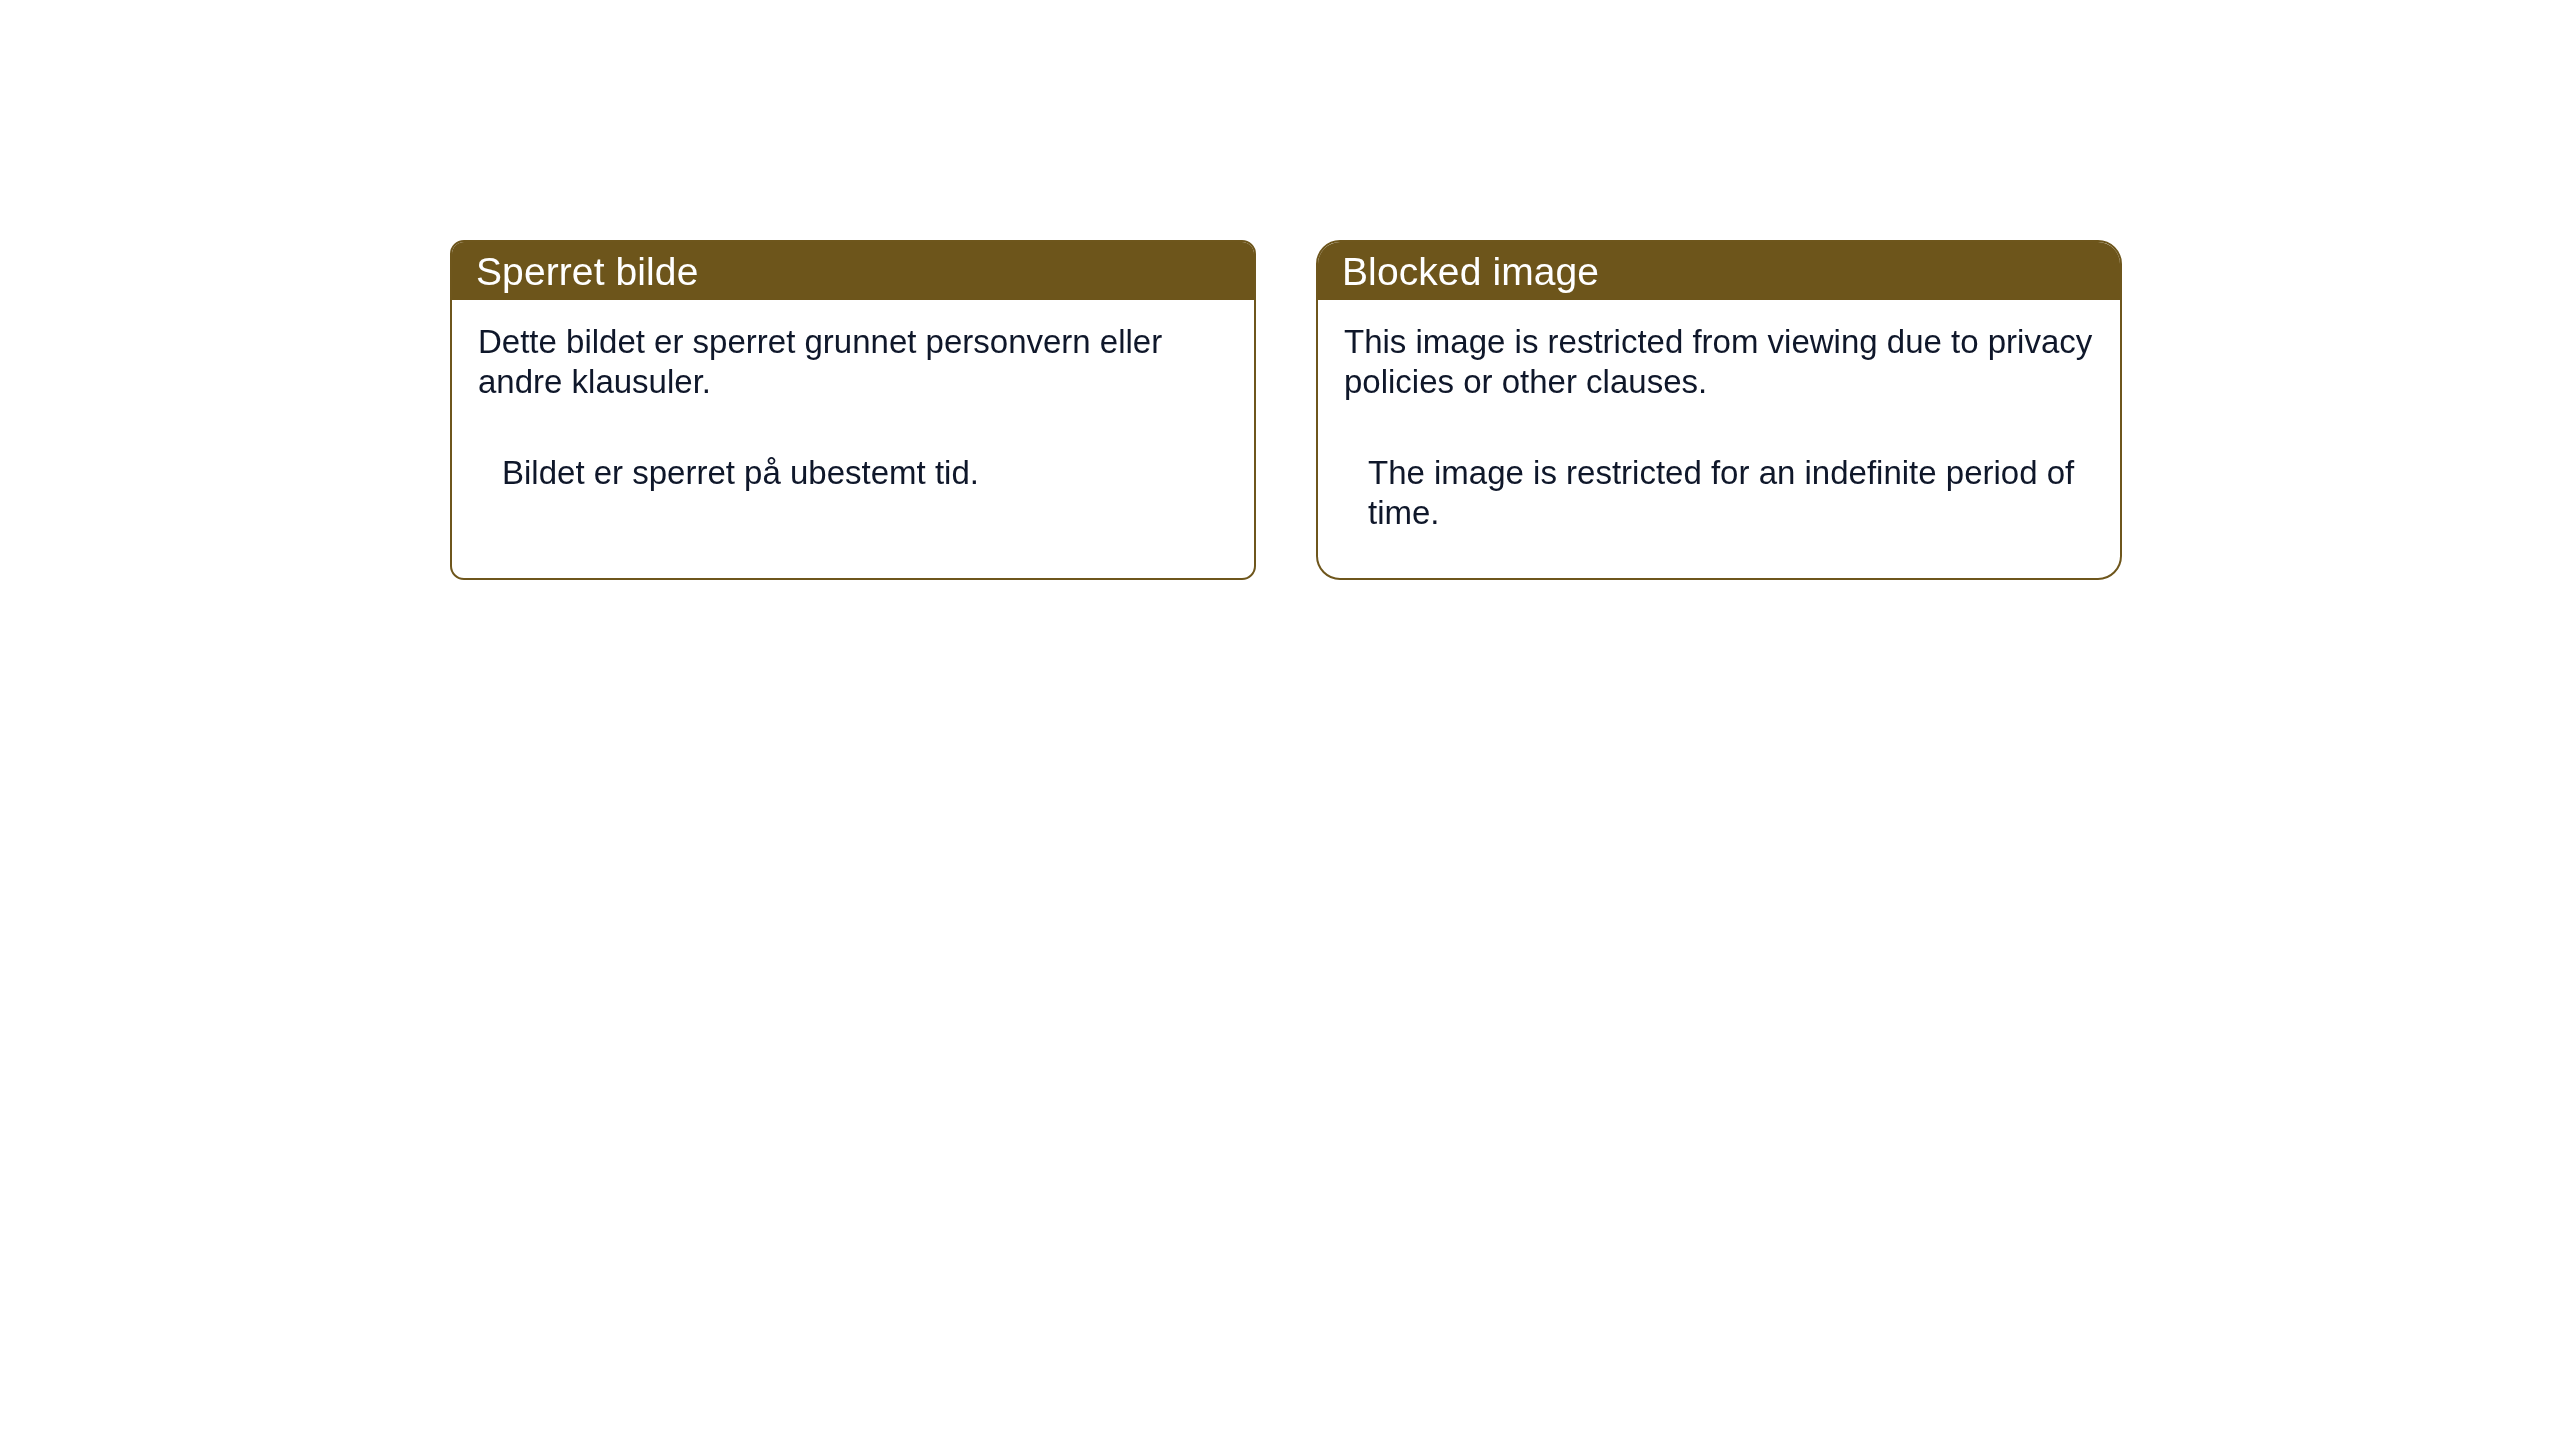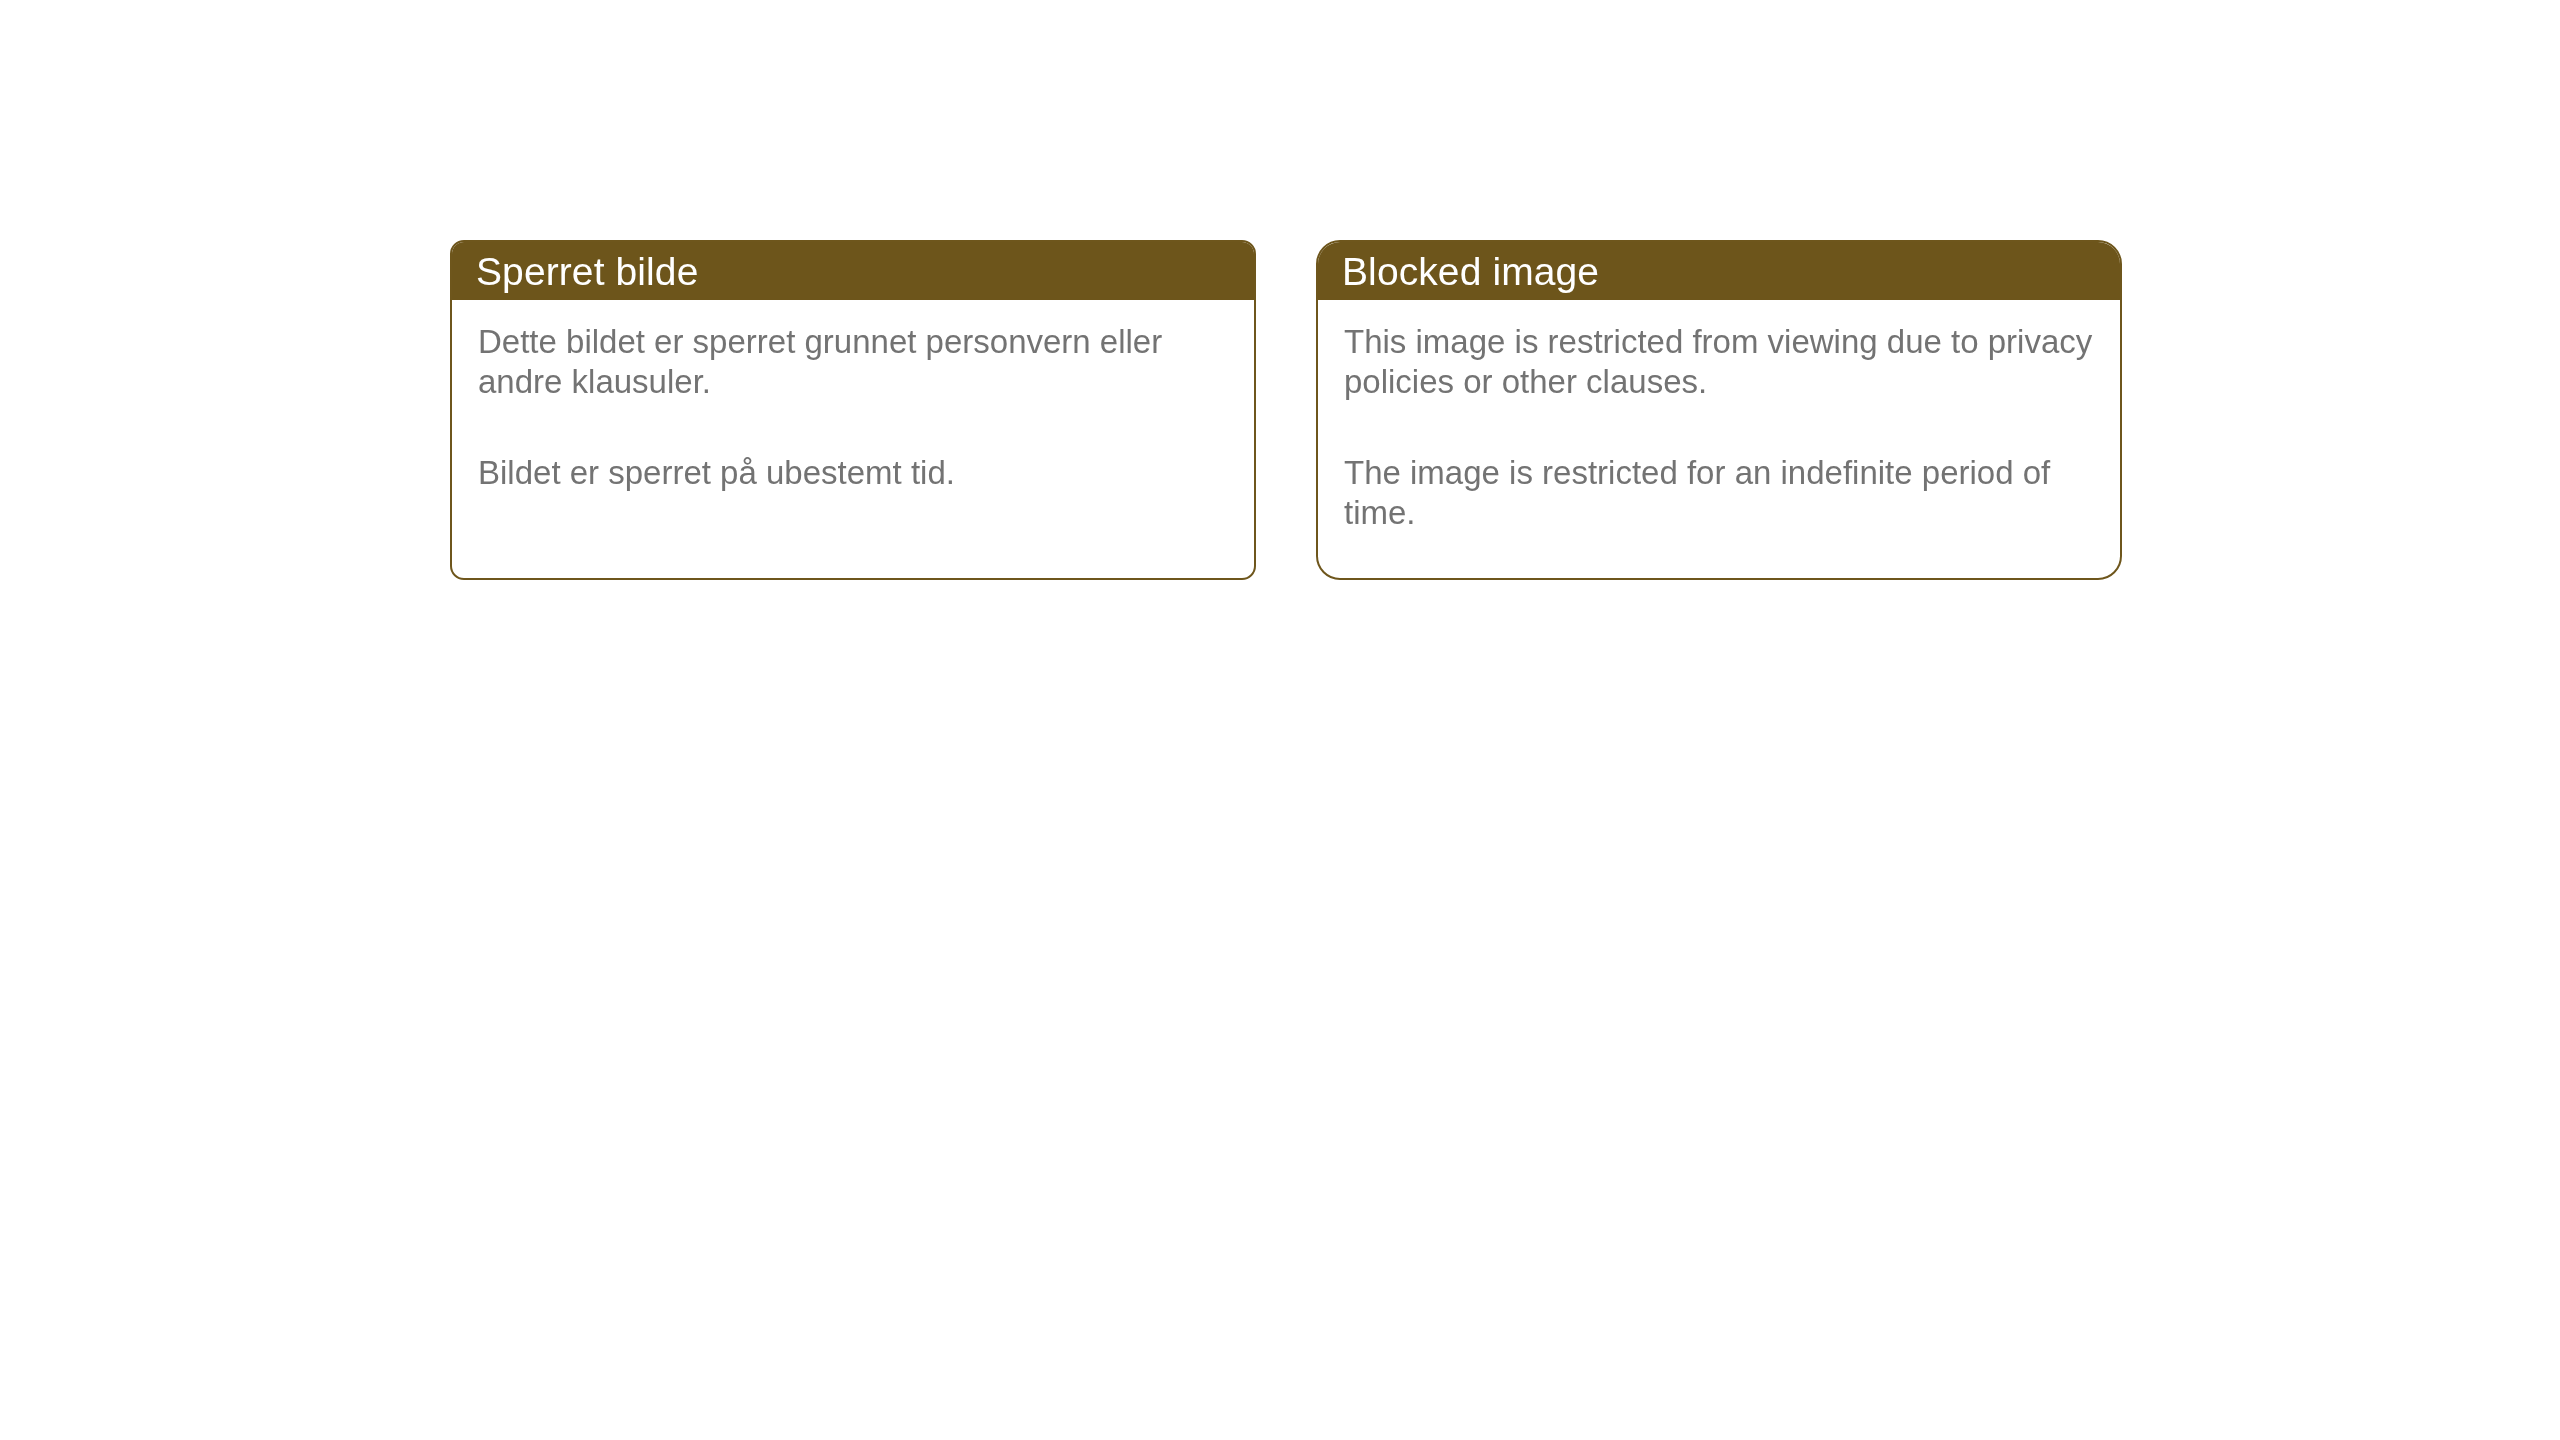--- a/index.html
+++ b/index.html
@@ -67,30 +67,31 @@
     white-space: nowrap;
   }
 
   .card-body {
     box-sizing: border-box;
     padding: 22px 24px 24px 26px;
     background: #ffffff;
   }
 
   .card-paragraph {
-    color: #737373;
+    color: #0f172a;
     font-size: 33px;
     font-weight: 400;
     line-height: 1.22;
     margin: 0;
     max-width: 760px;
   }
 
   .card-paragraph + .card-paragraph {
     margin-top: 50px;
+    margin-left: 24px;
   }
 </style>
 </head>
 <body>
 
 <div id="stage">
 
   <section class="notice-card card-left">
 
     <div class="card-header">

